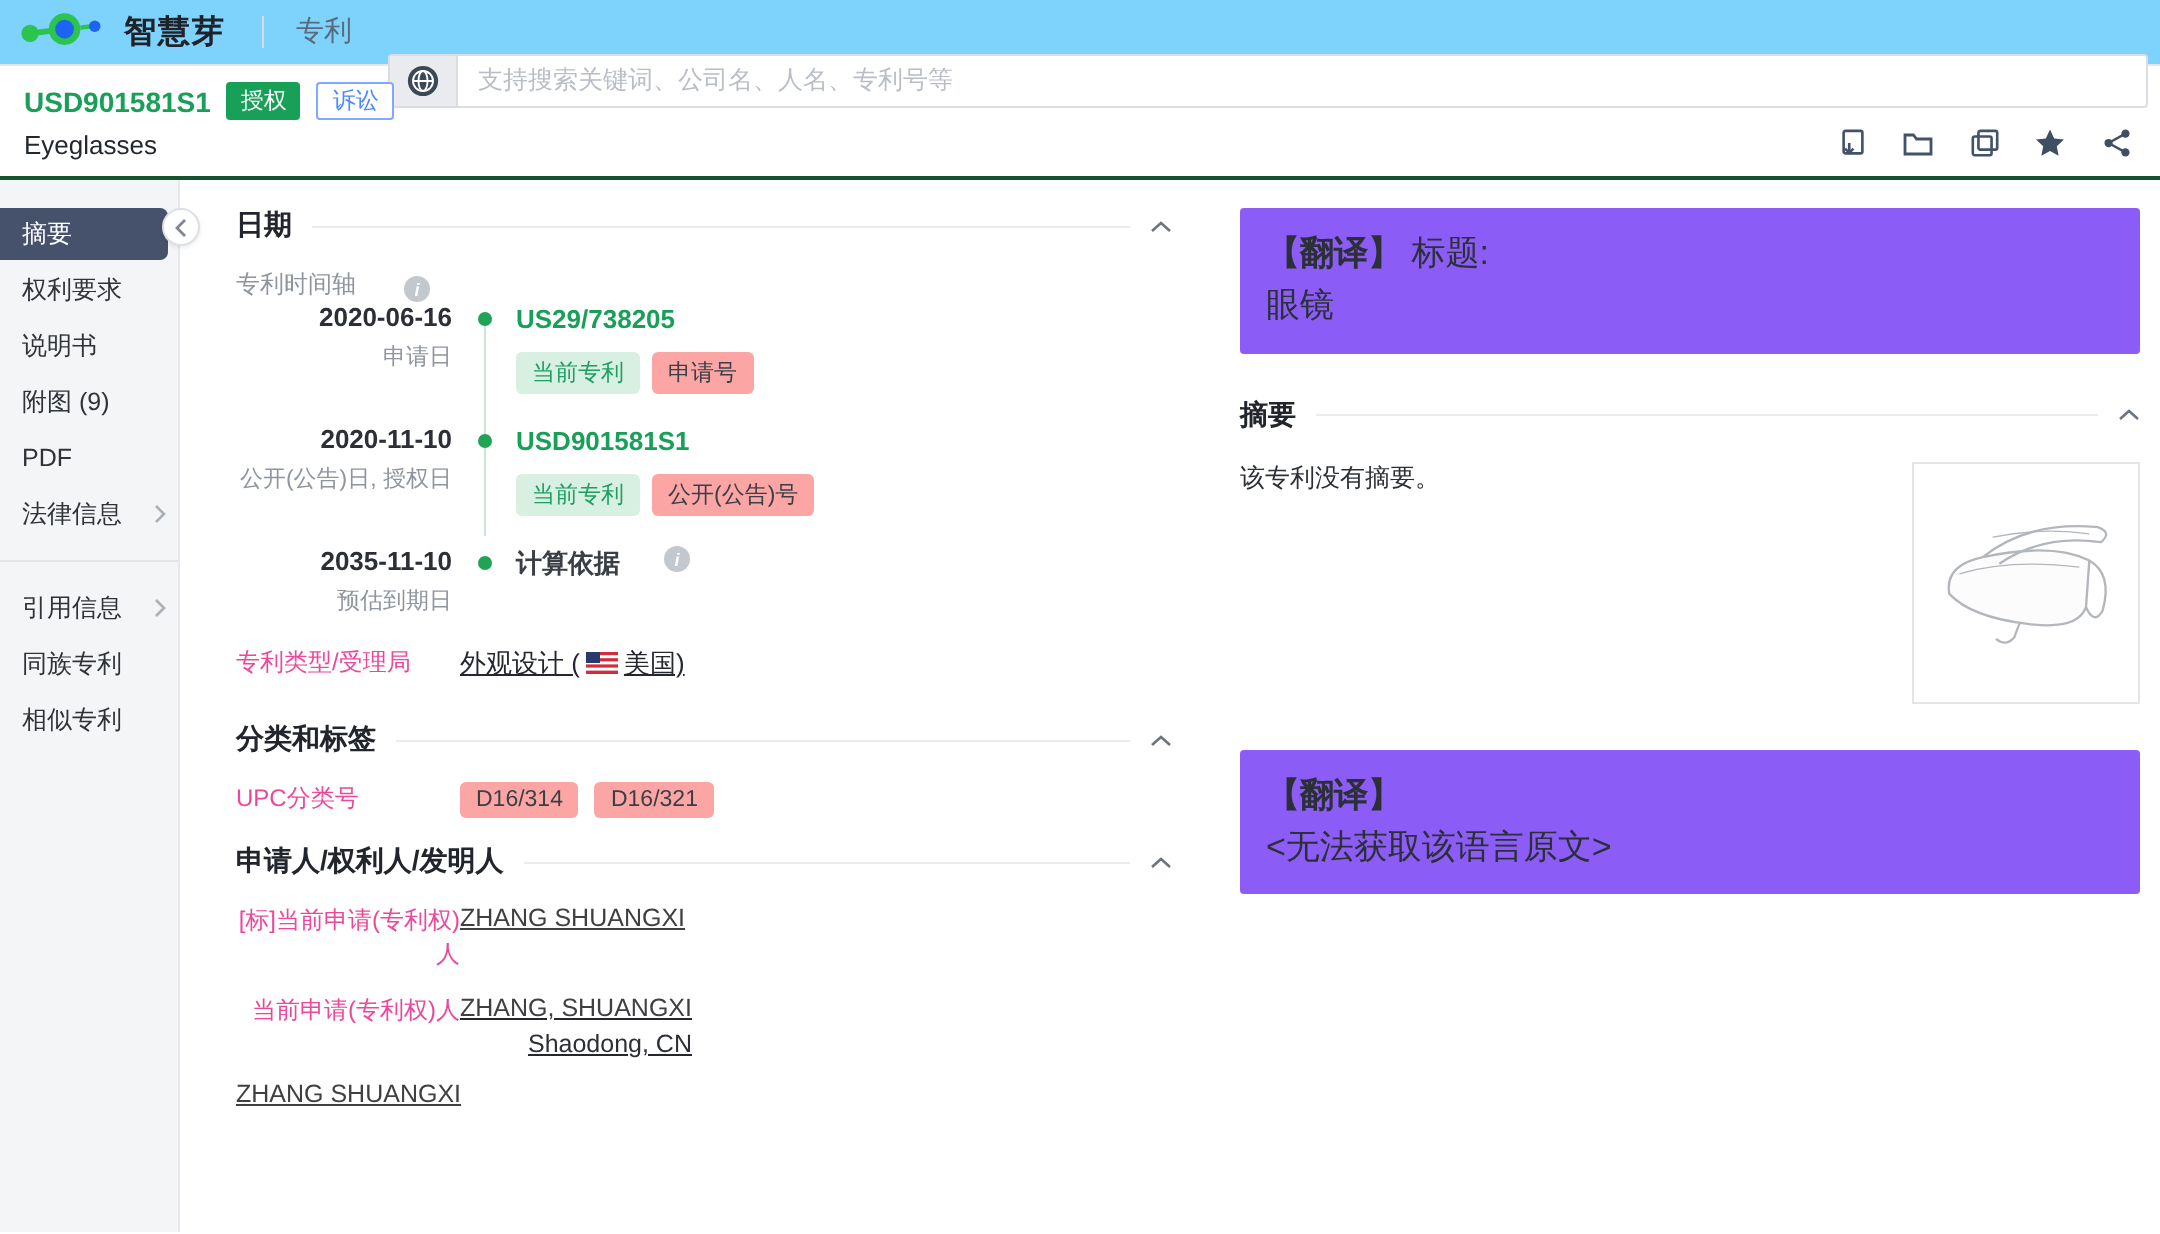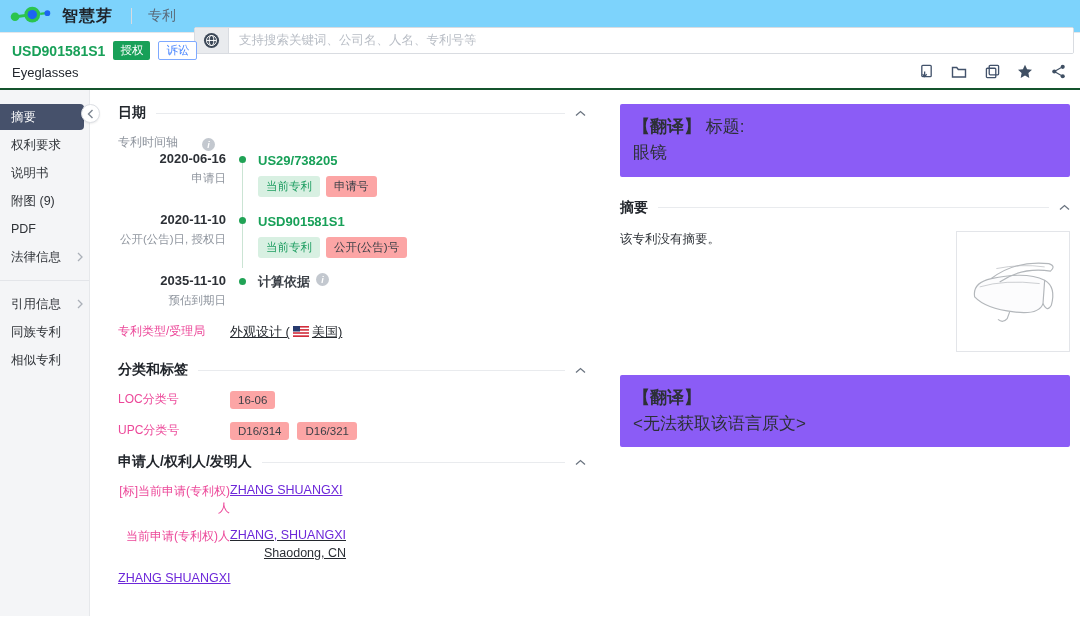--- a/index.html
+++ b/index.html
@@ -84,21 +84,21 @@
   .chip.green { background:#d8f0e2; color:#1f9e62; }
 
   .kv-row { display:flex; font-size:12px; margin-bottom:13px; }
   .kv-label { width:112px; color:#ec4899; flex-shrink:0; }
   .kv-value { color:#24282e; font-size:12.5px;text-decoration:underline; }
   .kv-chips { display:flex; gap:8px; }
   .type-row { margin-top:6px; margin-bottom:20px; }
   .flag { display:inline-block; vertical-align:-1px; margin:0 3px; }
 
   .people-row { display:flex; font-size:12px; margin-bottom:11px;text-align:right; }
-  .blue-link { color:#6d28d9; cursor:pointer; }
+  .blue-link { color:#404040; cursor:pointer; }
   .people-sub { color:#2c3036; margin-top:4px; }
 
   .trans-box { background:#8b5cf6; padding:10px 13px; border-radius:2px;
     font-size:17px; color:#2c3036; line-height:1.55; }
   .trans-tag { font-weight:bold; }
   .abs-section { margin-top:22px; }
   .abs-body { display:flex; justify-content:space-between; align-items:flex-start; }
   .abs-empty { font-size:12.5px; color:#2c3036; margin-top:2px; }
   .fig-box { width:114px; height:121px; border:1px solid #e3e5e9; background:#fff;
     display:flex; align-items:center; justify-content:center; margin-top:2px;
@@ -278,21 +278,21 @@
               </div>
             </div>
           </div>
 
           <div class="tl-event">
             <div class="tl-left">
               <div class="tl-date">2035-11-10</div>
               <div class="tl-sub">预估到期日</div>
             </div>
             <span class="tl-dot"></span>
-            <div class="tl-right" style="display:flex;align-items:flex-start;gap:6px;">
+            <div class="tl-right" style="display:flex;align-items:flex-start;gap:22px;">
               <span class="tl-link plain">计算依据</span>
               <span class="info-icon">i</span>
             </div>
           </div>
         </div>
 
         <div class="kv-row type-row">
           <span class="kv-label">专利类型/受理局</span>
           <span class="kv-value" style="font-size:13px;">
             <span>外观设计 (</span><svg class="flag" width="16" height="11" viewBox="0 0 16 11">
@@ -310,26 +310,20 @@
       </section>
 
       <section>
         <div class="sec-head">
           <span class="sec-title">分类和标签</span>
           <span class="sec-line"></span>
           <span class="chevron-btn">
             <svg width="11" height="7" viewBox="0 0 11 7">
               <polyline points="1,5.5 5.5,1.5 10,5.5" fill="none" stroke="#6b7480" stroke-width="1.3"></polyline>
             </svg>
-          </span>
-        </div>
-        <div class="kv-row">
-          <span class="kv-label">LOC分类号</span>
-          <span class="kv-chips">
-            <span class="chip">16-06</span>
           </span>
         </div>
         <div class="kv-row">
           <span class="kv-label">UPC分类号</span>
           <span class="kv-chips">
             <span class="chip">D16/314</span>
             <span class="chip">D16/321</span>
           </span>
         </div>
       </section>

